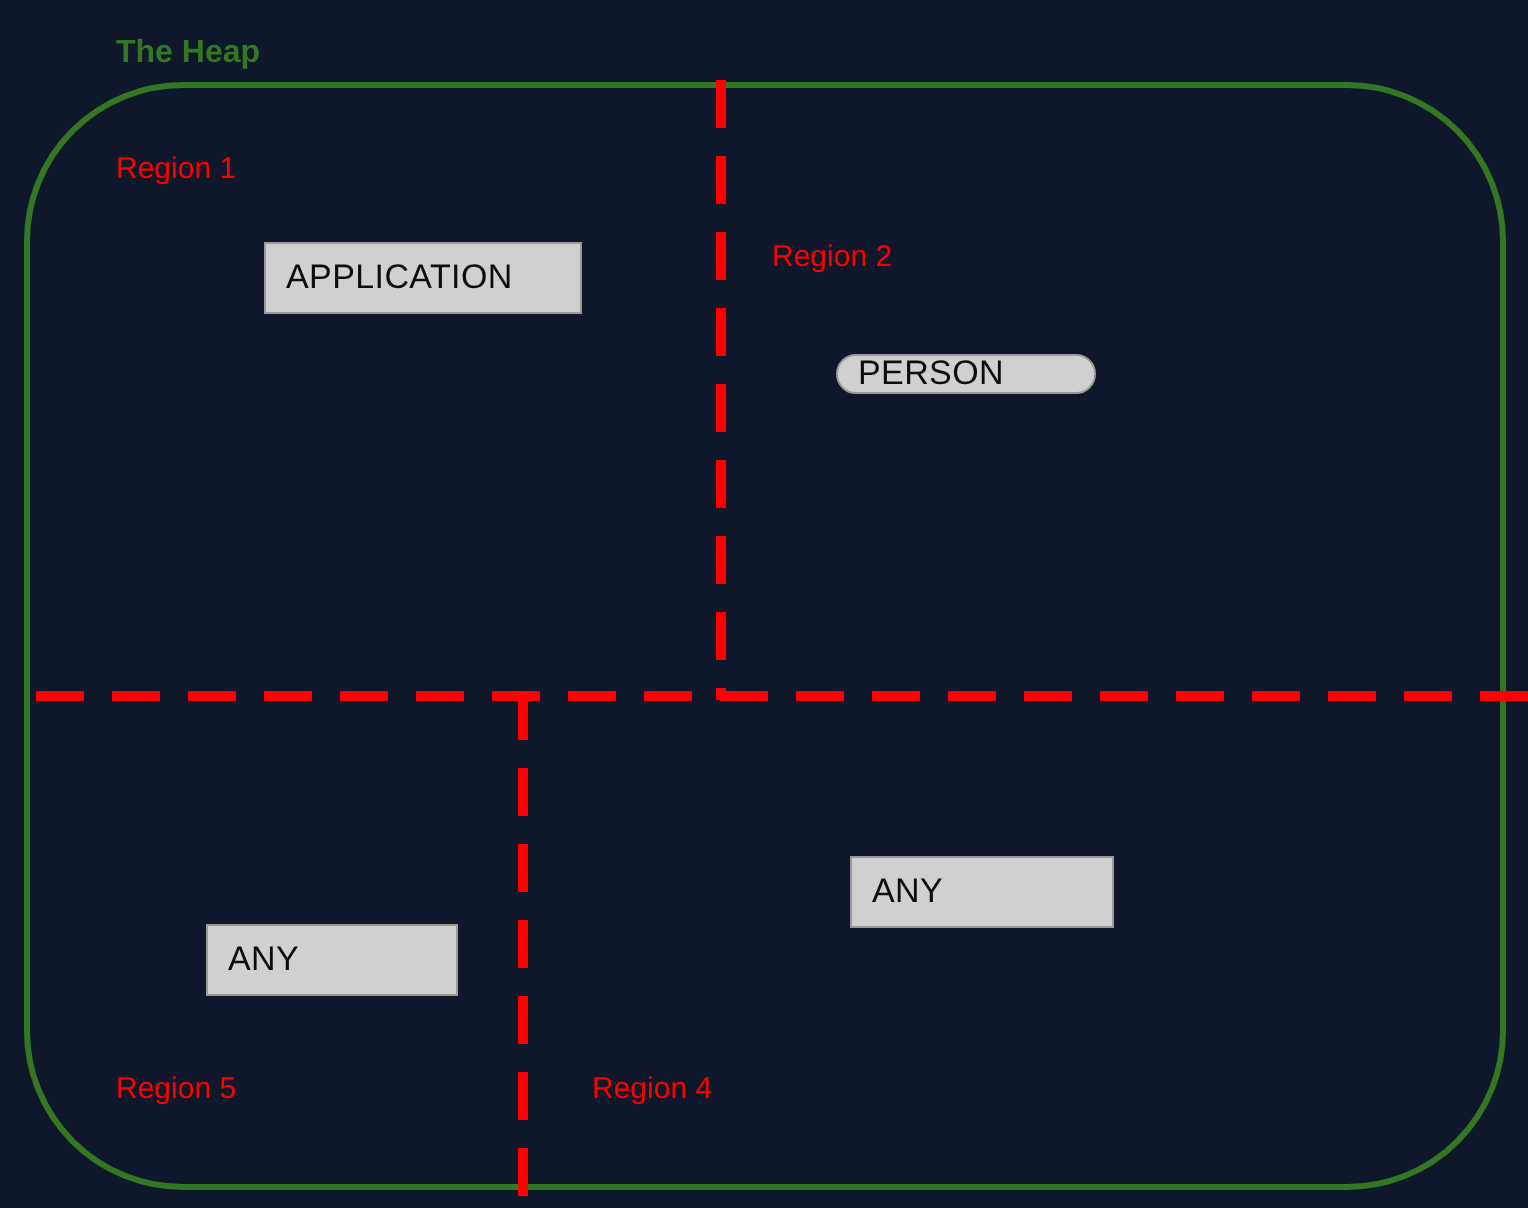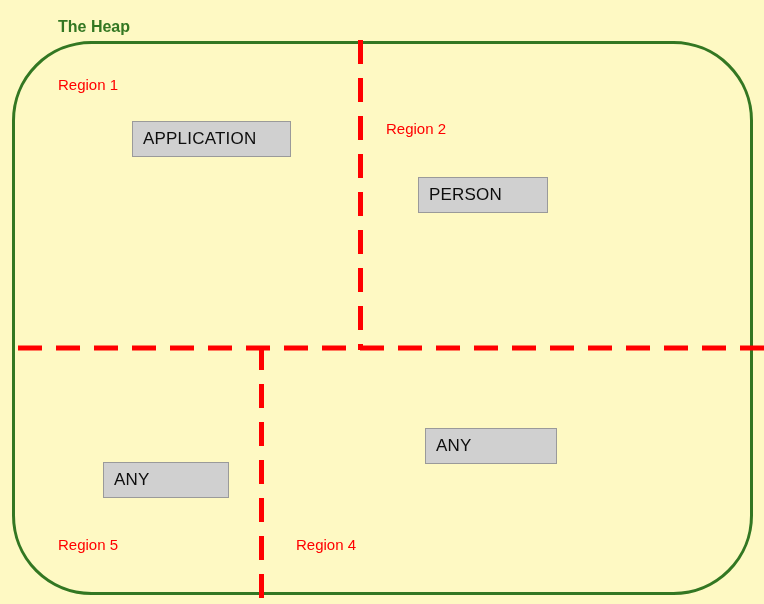--- a/index.html
+++ b/index.html
@@ -8,21 +8,21 @@
     padding: 0;
     background: #000000;
   }
   body {
     font-family: "Liberation Sans", sans-serif;
   }
   #canvas {
     position: relative;
     width: 764px;
     height: 604px;
-    background: #fef9c3;
+    background: #0f172a;
     overflow: hidden;
   }
   #heap-svg {
     position: absolute;
     left: 0;
     top: 0;
     width: 764px;
     height: 604px;
   }
   .label {
@@ -55,21 +55,21 @@
     display: flex;
     align-items: center;
     justify-content: flex-start;
     padding-left: 10px;
     font-size: 17px;
     color: #0d0d0d;
     letter-spacing: 0.2px;
   }
   .box-application { left: 132px; top: 121px; width: 159px; height: 36px; }
   .box-string      { left: 593px; top: 105px; width: 131px; height: 36px; }
-  .box-person      { left: 418px; top: 177px; width: 130px; height: 36px; }
+  .box-person      { left: 418px; top: 177px; width: 130px; height: 20px; border-radius: 15px; }
   .box-any3        { left: 103px; top: 462px; width: 126px; height: 36px; }
   .box-any4        { left: 425px; top: 428px; width: 132px; height: 36px; }
 </style>
 </head>
 <body>
 
 <div id="canvas">
 
   <svg id="heap-svg" viewBox="0 0 764 604" xmlns="http://www.w3.org/2000/svg">
 

